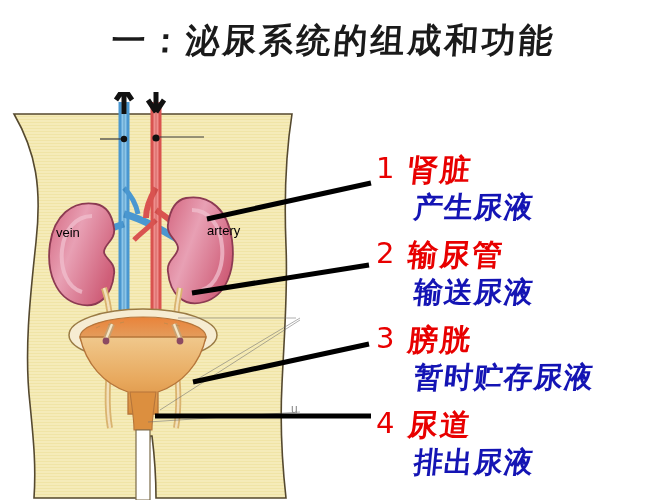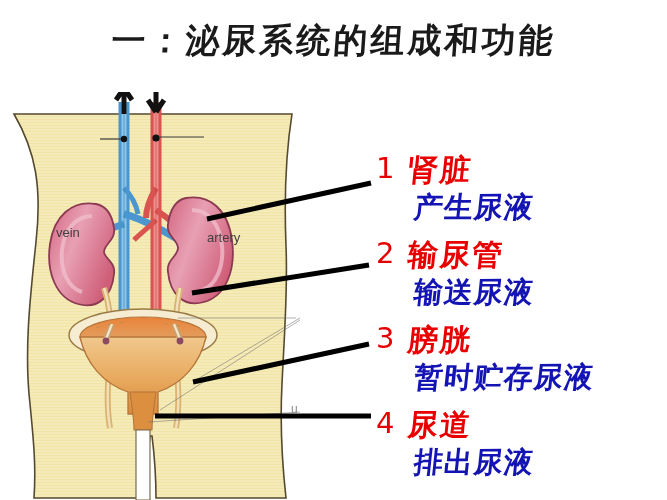--- a/index.html
+++ b/index.html
@@ -103,25 +103,25 @@
     color: #1414b4;
     white-space: nowrap;
     transform: skewX(-6deg);
   }
 
   
   .anat-text {
     position: absolute;
     font-family: "Liberation Sans", "DejaVu Sans", sans-serif;
     font-size: 13px;
-    color: #404040;
+    color: #000000;
     white-space: nowrap;
   }
   #lbl-vein   { left: 56px;  top: 133px; }
-  #lbl-artery { left: 207px; top: 138px; }
+  #lbl-artery { left: 207px; top: 131px; }
   #lbl-u      { left: 291px; top: 310px; font-size: 12px; color: #8a8a8a; }
 </style>
 </head>
 <body>
 
 <div id="page">
 
   <div id="title">一：泌尿系统的组成和功能</div>
 
   <div id="diagram">

